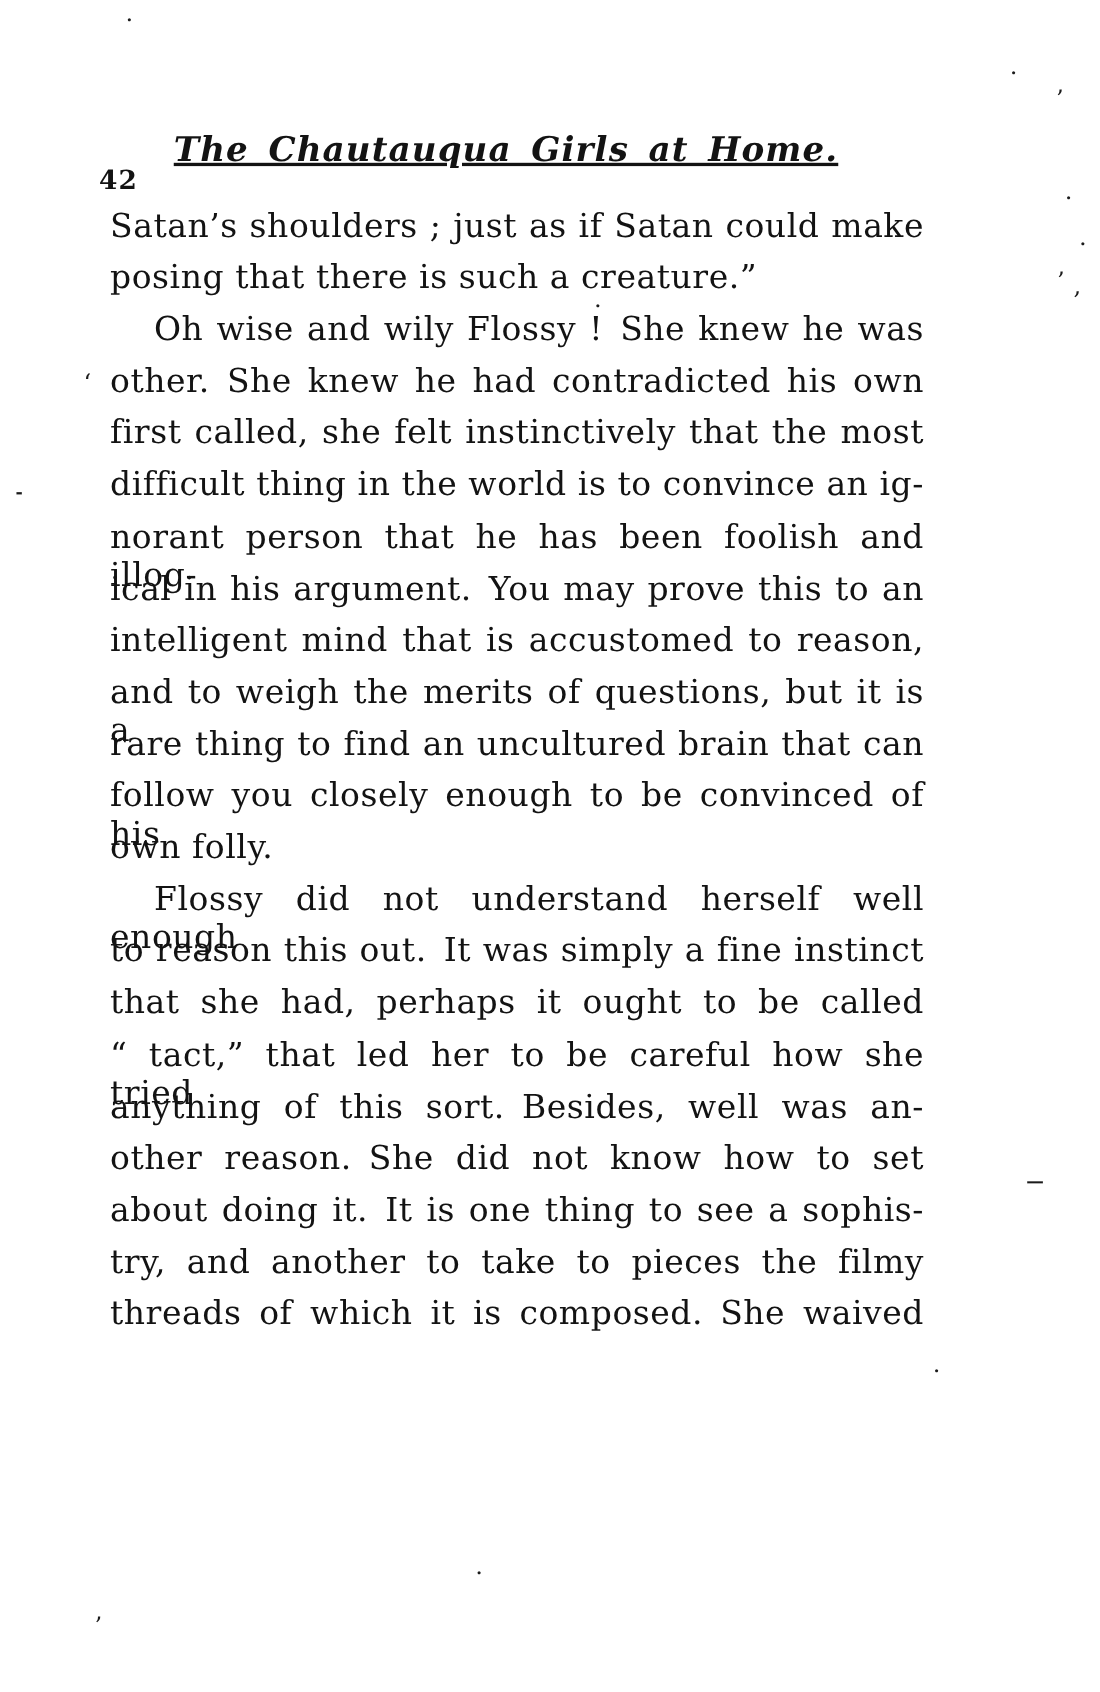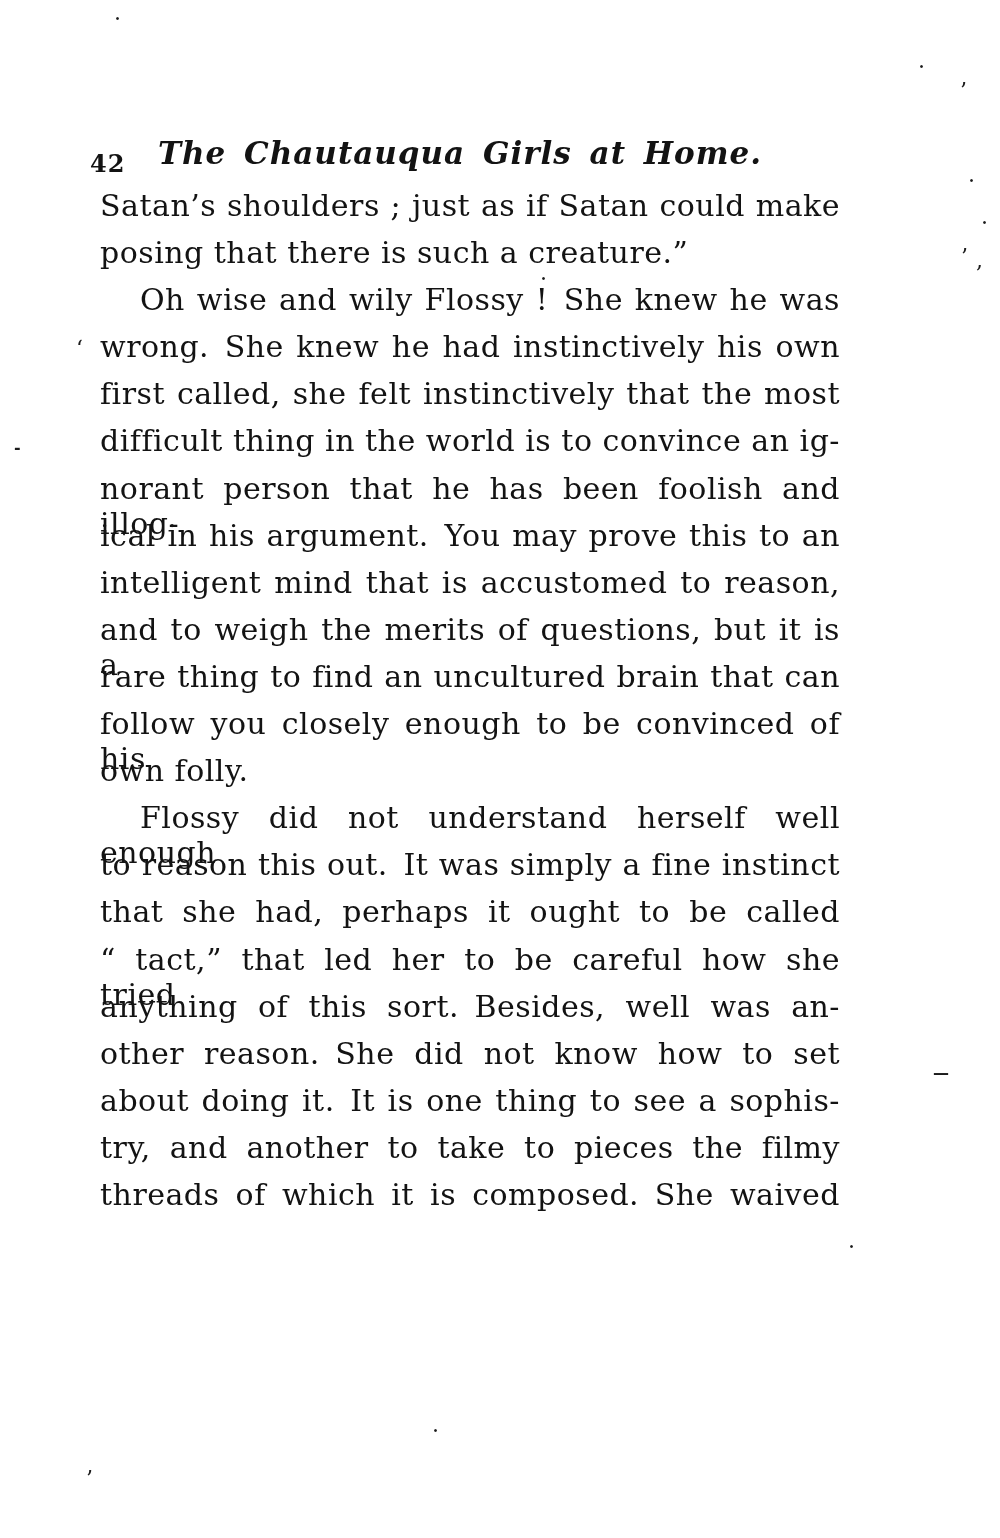--- a/index.html
+++ b/index.html
@@ -29,28 +29,29 @@
     left: 90px;
     top: 2px;
     font-size: 24px;
     font-weight: bold;
     letter-spacing: 1px;
     margin-top: 29px;
   }
   .running-title {
     position: absolute;
     left: 150px;
-    top: 17px;
+    top: 0;
     width: 620px;
     text-align: center;
     font-style: italic;
     font-weight: bold;
     font-size: 31px;
     letter-spacing: 1px;
     word-spacing: 6px;
+    text-decoration: underline;
   }
   
   .body-text {
     position: absolute;
     left: 100px;
     top: 188px;
     width: 740px;
   }
   .para { margin: 0; }
   .line {
@@ -86,21 +87,21 @@
 
   <div class="body-text">
 
     <div class="para">
       <div class="line j">Satan’s shoulders ; just as if Satan could make</div>
       <div class="line">posing that there is such a creature.”</div>
     </div>
 
     <div class="para">
       <div class="line j ind">Oh wise and wily Flossy ! She knew he was</div>
-      <div class="line j">wrong. She knew he had instinctively his own</div>
+      <div class="line j">other. She knew he had contradicted his own</div>
       <div class="line j">first called, she felt instinctively that the most</div>
       <div class="line j">difficult thing in the world is to convince an ig-</div>
       <div class="line j">norant person that he has been foolish and illog-</div>
       <div class="line j">ical in his argument. You may prove this to an</div>
       <div class="line j">intelligent mind that is accustomed to reason,</div>
       <div class="line j">and to weigh the merits of questions, but it is a</div>
       <div class="line j">rare thing to find an uncultured brain that can</div>
       <div class="line j">follow you closely enough to be convinced of his</div>
       <div class="line">own folly.</div>
     </div>

